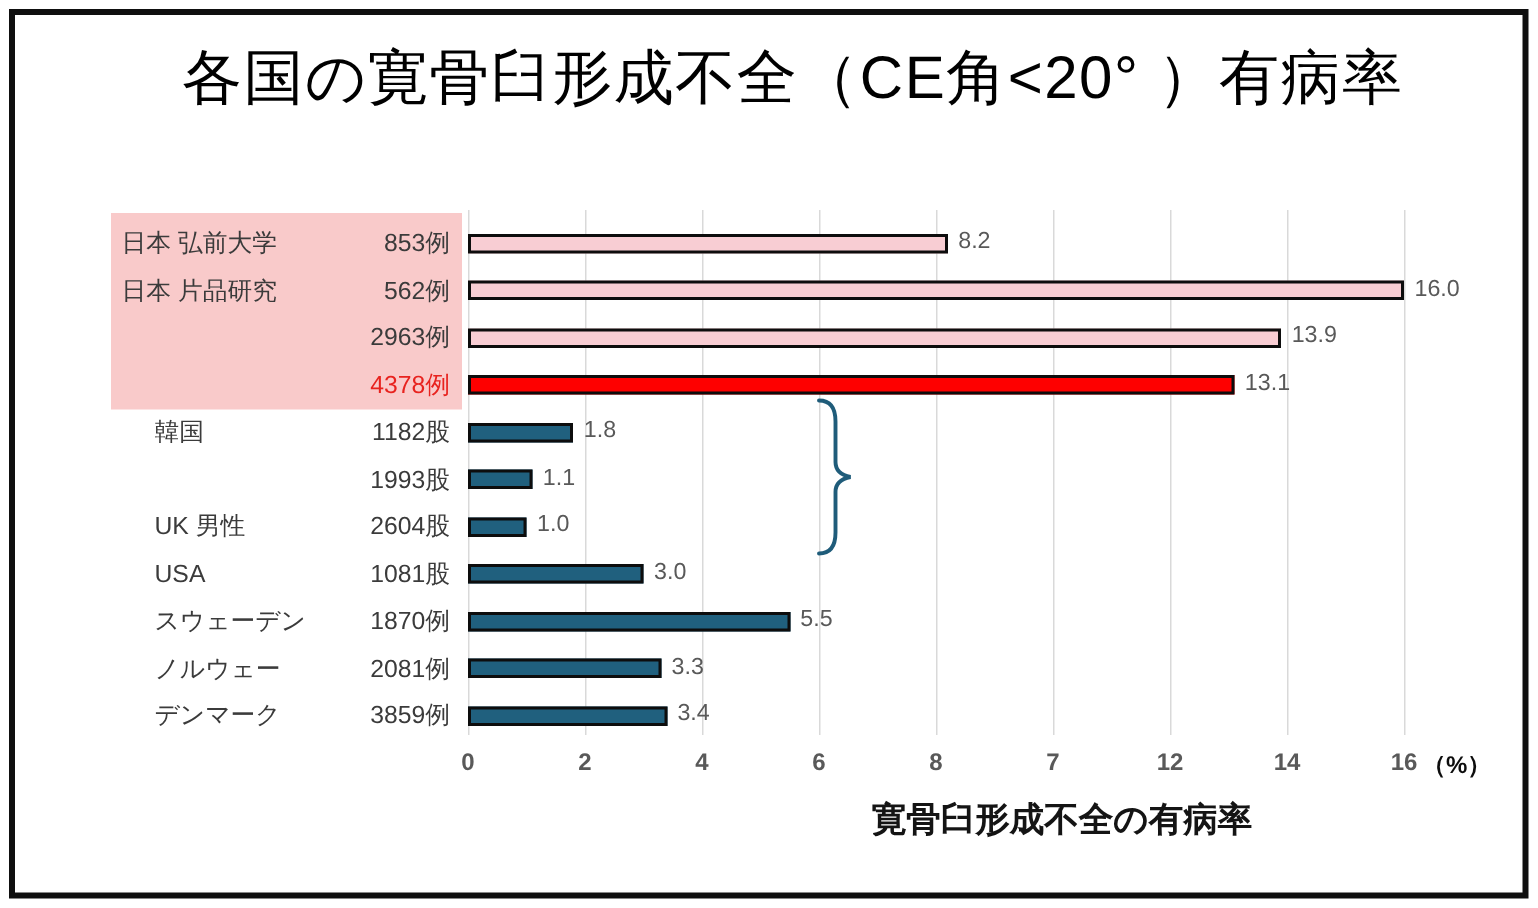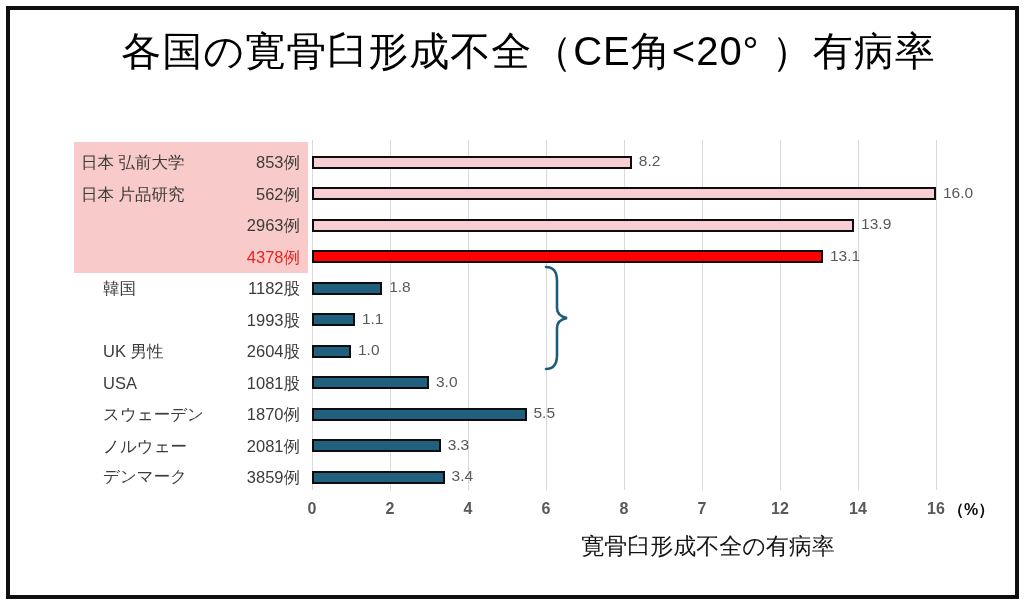--- a/index.html
+++ b/index.html
@@ -21,21 +21,21 @@
   .row-name,.row-count{
     position:absolute;font-size:16.5px;color:#3b3b3b;white-space:nowrap;z-index:3;line-height:22px;
   }
   .row-count{text-align:right;}
   .bar{position:absolute;height:13px;box-sizing:border-box;border:2px solid #0d0d0d;z-index:3;}
   .bar-value{position:absolute;font-size:15.5px;color:#595959;z-index:3;white-space:nowrap;}
   .tick{position:absolute;width:40px;text-align:center;font-size:16px;font-weight:bold;color:#595959;z-index:3;}
   .unit{position:absolute;left:932px;top:500px;font-size:16px;font-weight:bold;color:#0d0d0d;z-index:3;}
   .xlabel{
     position:absolute;left:692px;top:531px;transform:translateX(-50%);
-    font-size:23px;font-weight:400;color:#141414;white-space:nowrap;z-index:3;
+    font-size:23px;font-weight:700;color:#141414;white-space:nowrap;z-index:3;
   }
   .brace{position:absolute;left:528px;top:264px;z-index:3;}
   .annotation{position:absolute;left:572px;top:307px;font-size:13.5px;color:#262626;white-space:nowrap;z-index:3;}
 </style>
 </head>
 <body>
 
 <div class="chart">
   <div class="highlight" style="background: rgb(249, 202, 202);"></div>
 

